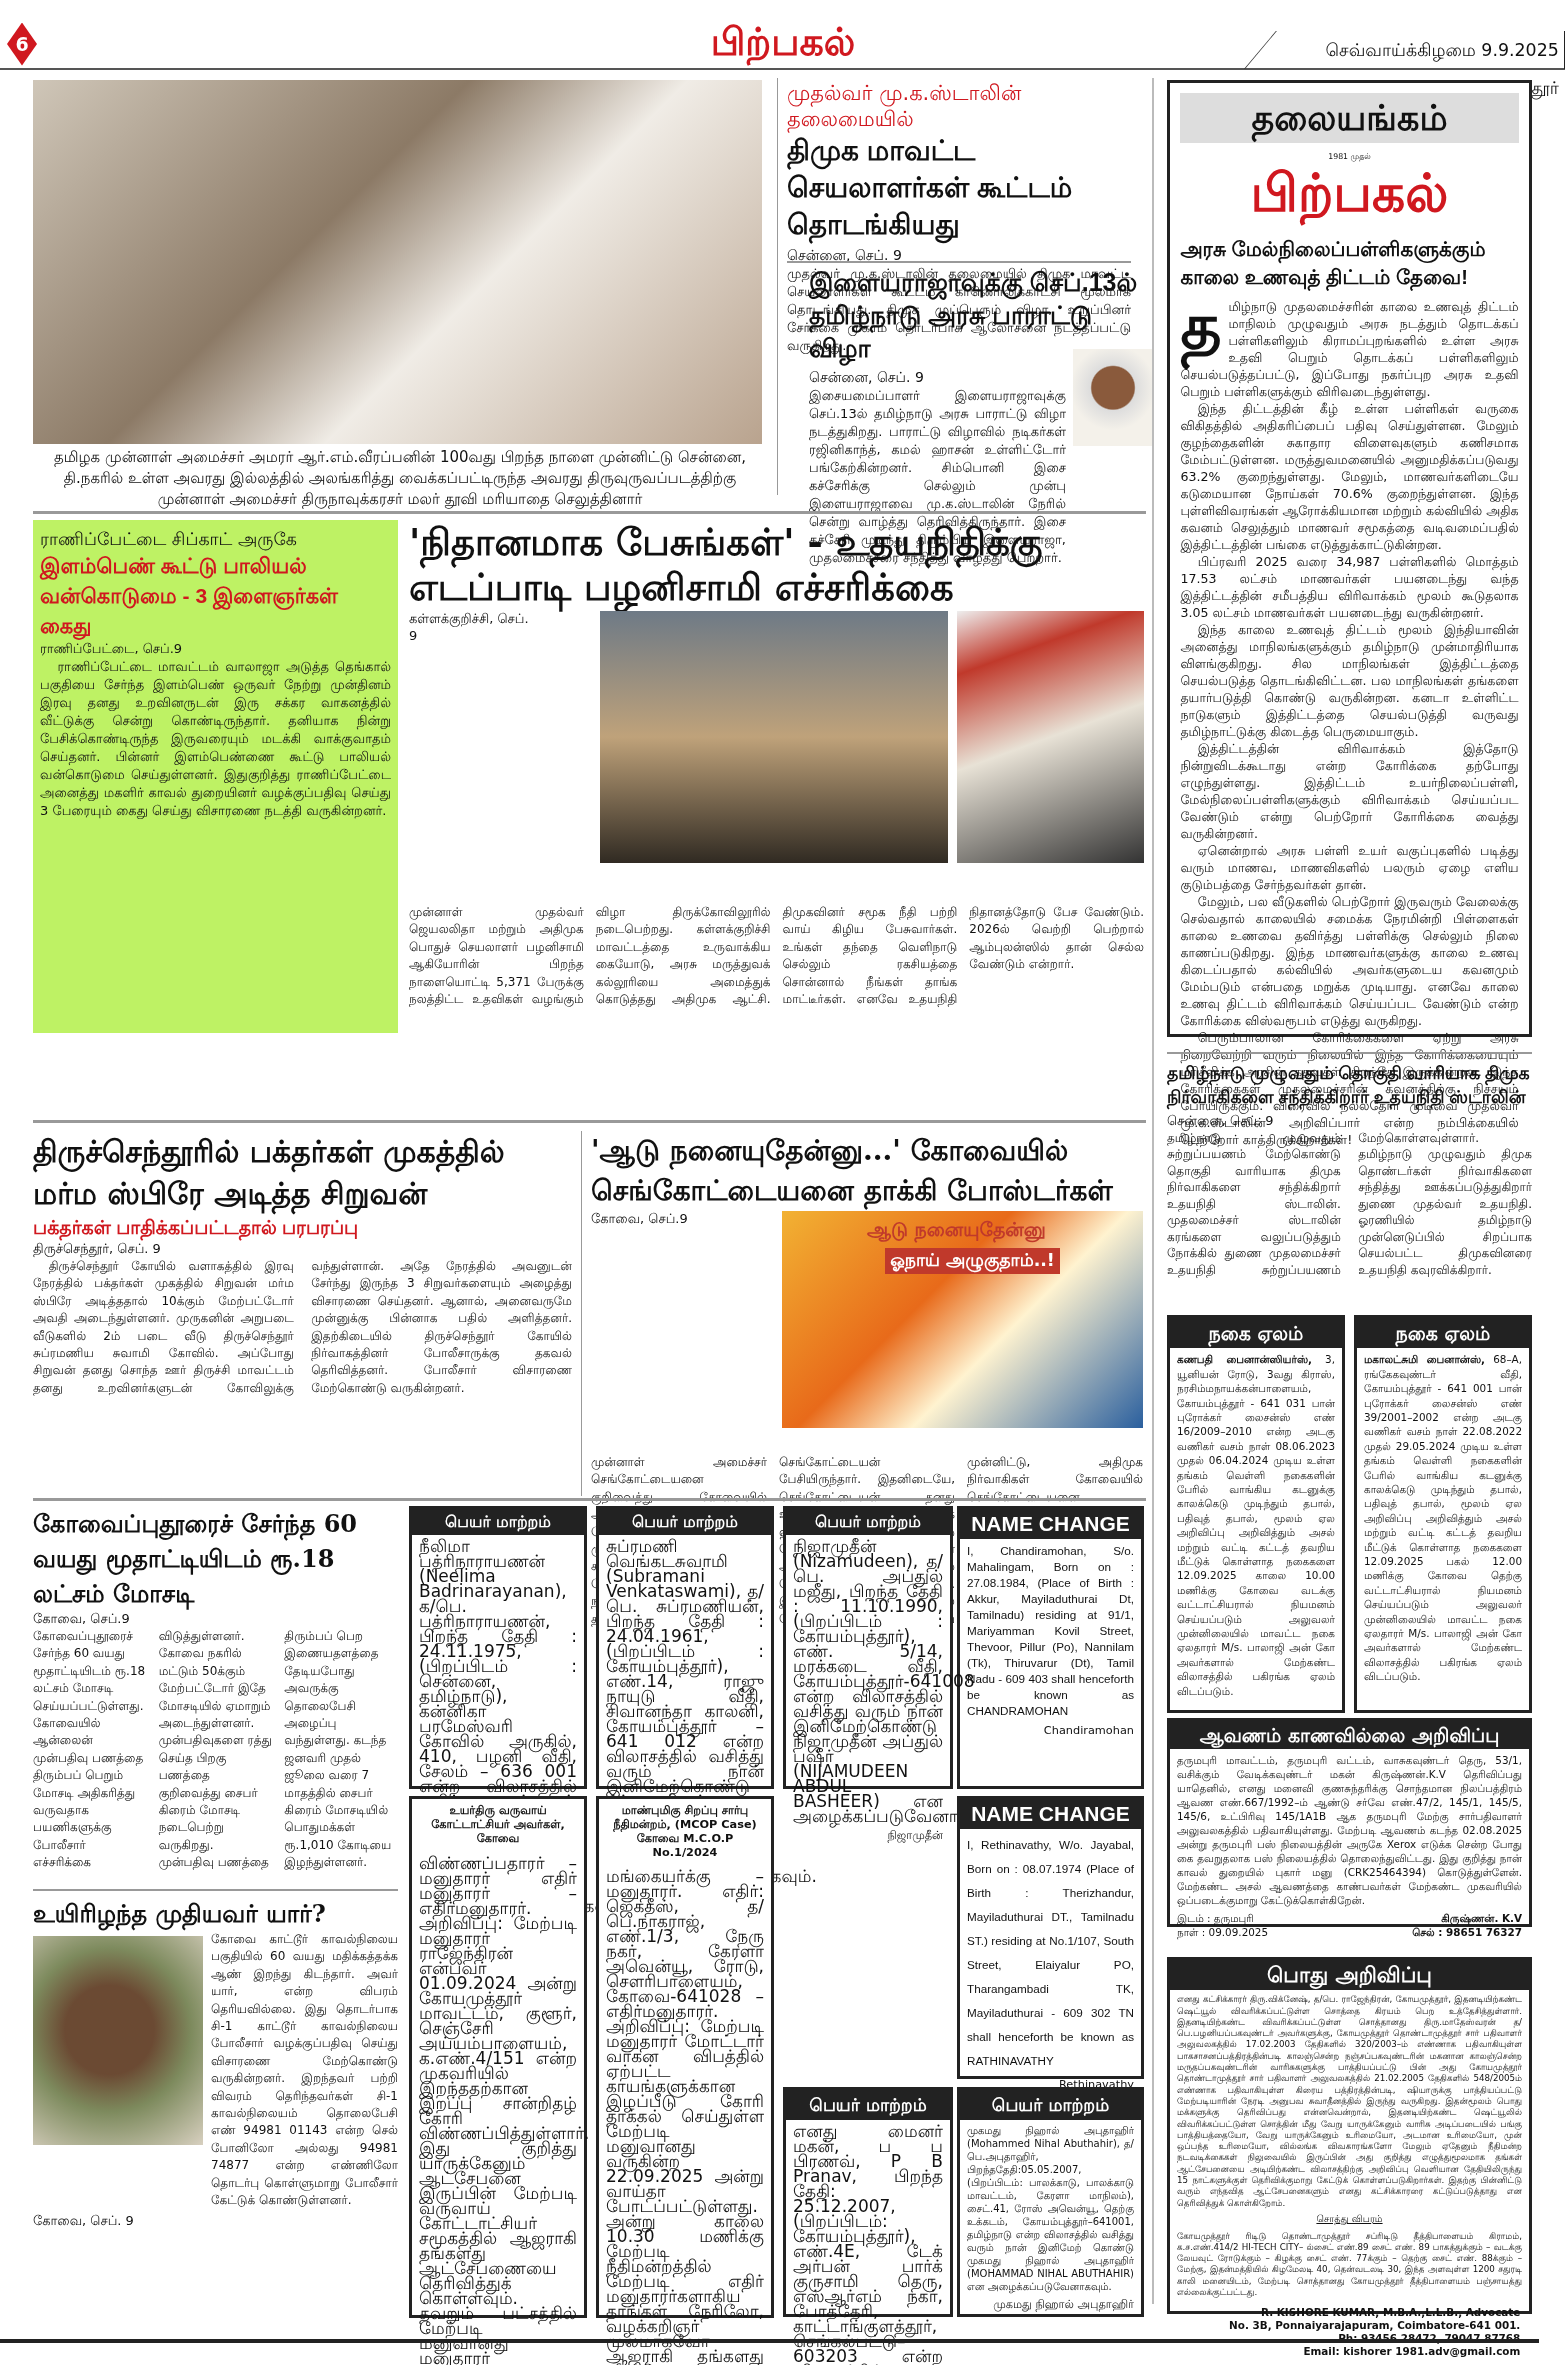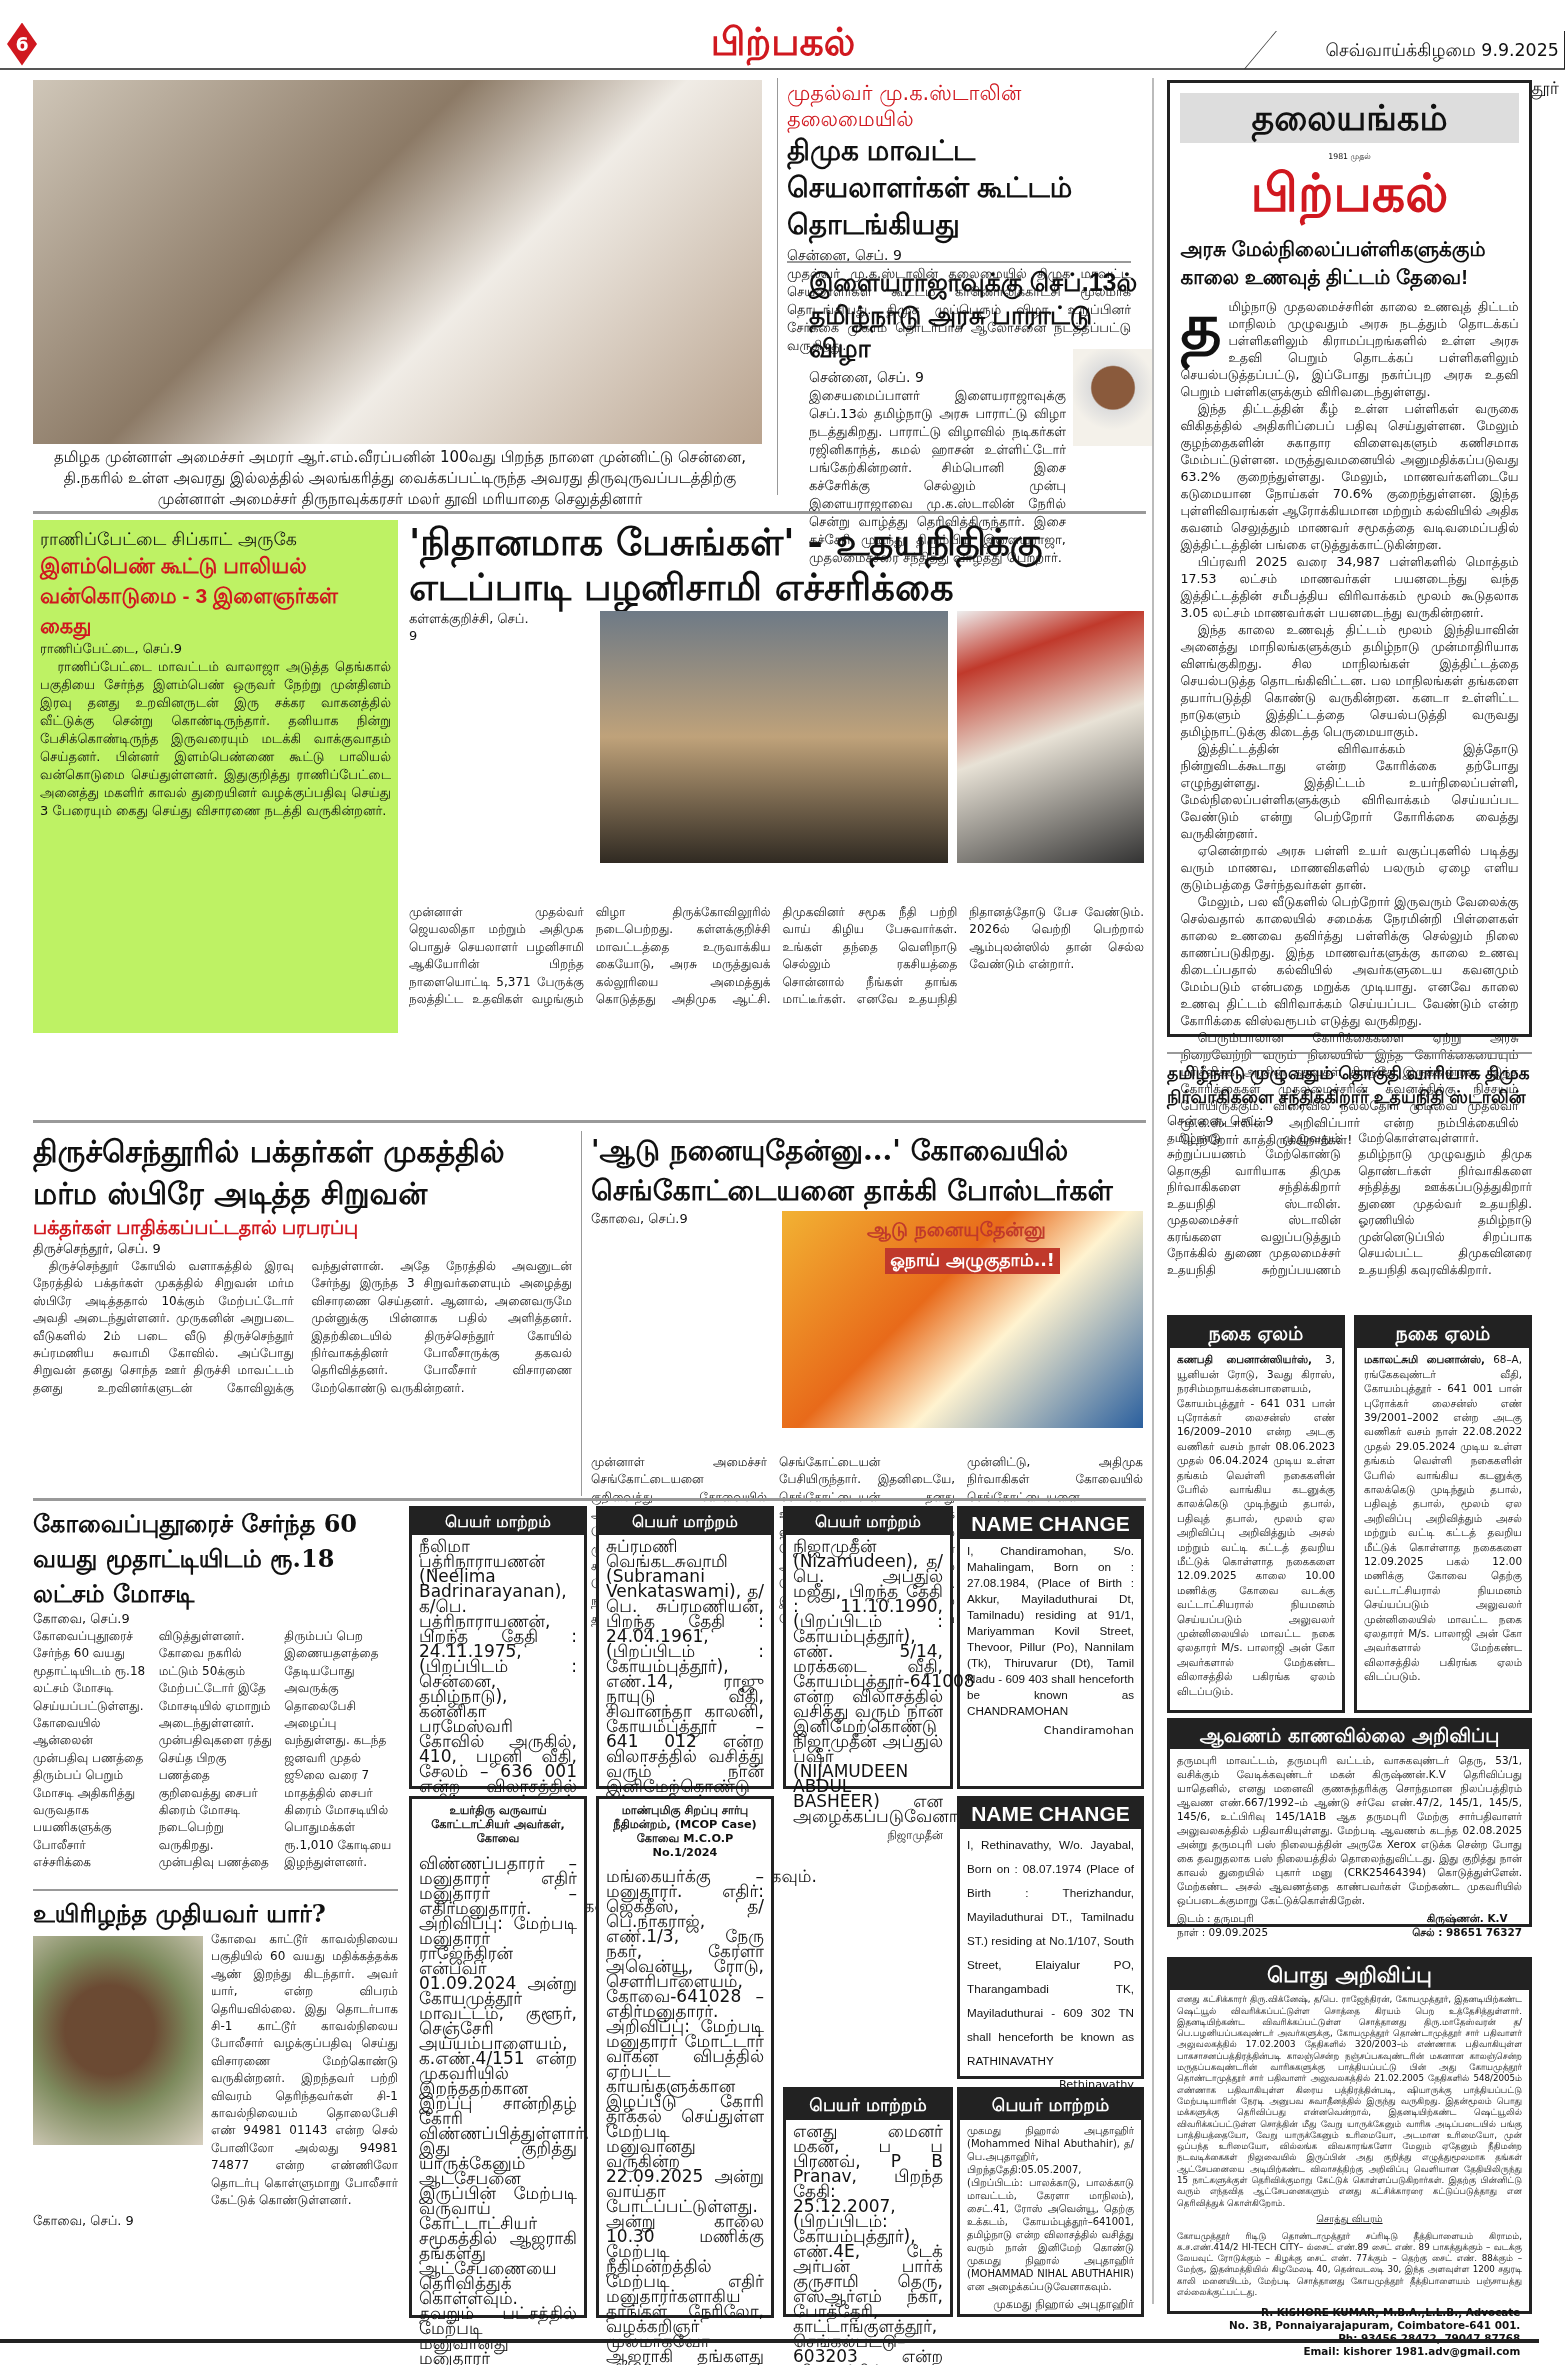--- a/index.html
+++ b/index.html
@@ -141,21 +141,21 @@
 </div>
 
 <div class="abs box" style="left:1167px;top:1718px;width:365px;height:209px">
   <div class="boxhead" style="font-size:19px;line-height:28px">ஆவணம் காணவில்லை அறிவிப்பு</div>
   <div class="cls" style="font-size:10.4px;line-height:14px">தருமபுரி மாவட்டம், தருமபுரி வட்டம், வாசுகவுண்டர் தெரு, 53/1, வசிக்கும் வேடிக்கவுண்டர் மகன் கிருஷ்ணன்.K.V தெரிவிப்பது யாதெனில், எனது மனைவி குணசுந்தரிக்கு சொந்தமான நிலப்பத்திரம் ஆவண எண்.667/1992–ம் ஆண்டு சர்வே எண்.47/2, 145/1, 145/5, 145/6, உட்பிரிவு 145/1A1B ஆக தருமபுரி மேற்கு சார்பதிவாளர் அலுவலகத்தில் பதிவாகியுள்ளது. மேற்படி ஆவணம் கடந்த 02.08.2025 அன்று தருமபுரி பஸ் நிலையத்தின் அருகே Xerox எடுக்க சென்ற போது கை தவறுதலாக பஸ் நிலையத்தில் தொலைந்துவிட்டது. இது குறித்து நான் காவல் துறையில் புகார் மனு (CRK25464394) கொடுத்துள்ளேன். மேற்கண்ட அசல் ஆவணத்தை காண்பவர்கள் மேற்கண்ட முகவரியில் ஒப்படைக்குமாறு கேட்டுக்கொள்கிறேன்.</div>
   <div style="display:flex;justify-content:space-between;padding:0 7px;font-size:10.4px">
     <div>
         <div>இடம் : தருமபுரி</div>
         <div>நாள் : 09.09.2025</div>
       </div>
-    <div style="text-align:center;font-weight:bold">
+    <div style="text-align:right;font-weight:bold">
         <div>கிருஷ்ணன். K.V</div>
         <div>செல் : 98651 76327</div>
       </div>
   </div>
 </div>
 
 <div class="abs box" style="left:1167px;top:1957px;width:365px;height:357px">
   <div class="boxhead" style="font-size:21px;line-height:30px">பொது அறிவிப்பு</div>
   <div class="cls" style="font-size:8.7px;line-height:11.3px">எனது கட்சிக்காரர் திரு.விக்னேஷ், த/பெ. ராஜேந்திரன், கோயமுத்தூர், இதனடியிற்கண்ட ஷெட்யூல் விவரிக்கப்பட்டுள்ள சொத்தை கிரயம் பெற உத்தேசித்துள்ளார். இதனடியிற்கண்ட விவரிக்கப்பட்டுள்ள சொத்தானது திரு.மாதேஸ்வரன் த/பெ.பழனியப்பகவுண்டர் அவர்களுக்கு, கோயமுத்தூர் தொண்டாமுத்தூர் சார் பதிவாளர் அலுவலகத்தில் 17.02.2003 தேதிகளில் 320/2003–ம் எண்ணாக பதிவாகியுள்ள பாகசாசனப்பத்திரத்தின்படி காலஞ்சென்ற நஞ்சப்பகவுண்டரின் மகனான காலஞ்சென்ற மருதப்பகவுண்டரின் வாரிசுகளுக்கு பாத்தியப்பட்டு பின் அது கோயமுத்தூர் தொண்டாமுத்தூர் சார் பதிவாளர் அலுவலகத்தில் 21.02.2005 தேதிகளில் 548/2005ம் எண்ணாக பதிவாகியுள்ள கிரைய பத்திரத்தின்படி, ஷியாருக்கு பாத்தியப்பட்டு மேற்படியாரின் நேரடி அனுபவ சுவாதீனத்தில் இருந்து வருகிறது. இதன்மூலம் பொது மக்களுக்கு தெரிவிப்பது என்னவென்றால், இதனடியிற்கண்ட ஷெட்யூலில் விவரிக்கப்பட்டுள்ள சொத்தின் மீது வேறு யாருக்கேனும் வாரிசு அடிப்படையில் பங்கு பாத்தியத்தையோ, வேறு யாருக்கேனும் உரிமையோ, அடமான உரிமையோ, முன் ஒப்பந்த உரிமையோ, வில்லங்க விவகாரங்களோ மேலும் ஏதேனும் நீதிமன்ற நடவடிக்கைகள் நிலுவையில் இருப்பின் அது குறித்து எழுத்துமூலமாக தங்கள் ஆட்சேபனையை அடியிற்கண்ட விலாசத்திற்கு அறிவிப்பு வெளியான தேதியிலிருந்து 15 நாட்களுக்குள் தெரிவிக்குமாறு கேட்டுக் கொள்ளப்படுகிறார்கள். இதற்கு பின்னிட்டு வரும் எந்தவித ஆட்சேபனைகளும் எனது கட்சிக்காரரை கட்டுப்படுத்தாது என தெரிவித்துக் கொள்கிறோம்.</div>
   <div style="text-align:center;font-size:9.6px;text-decoration:underline">சொத்து விபரம்</div>

